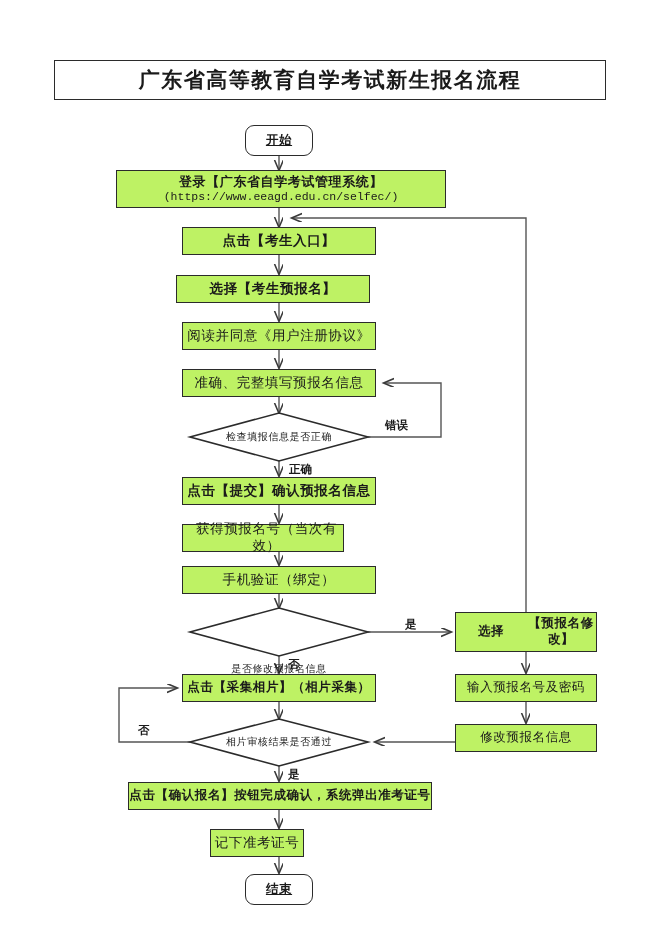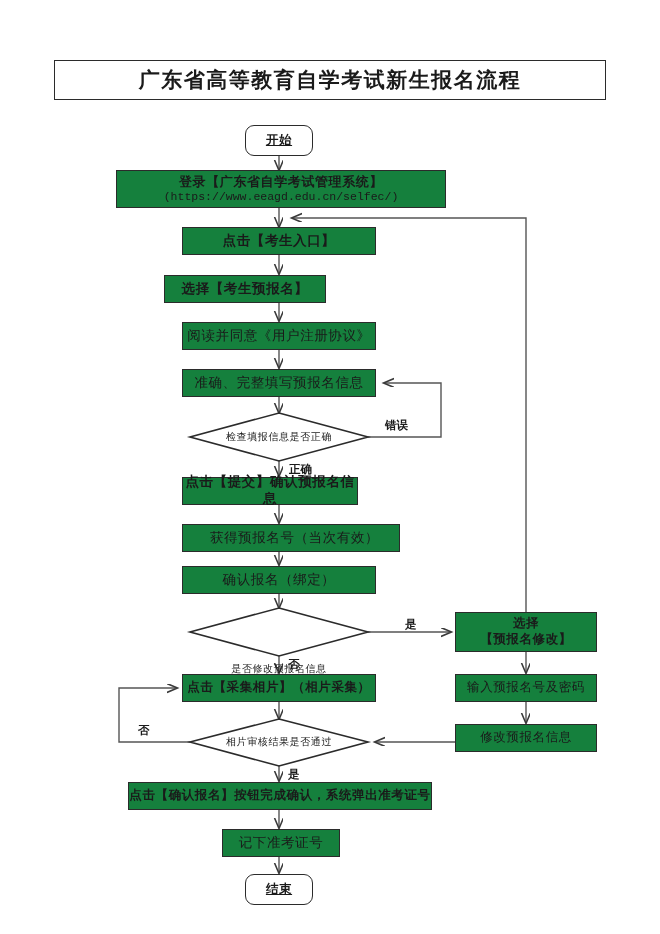--- a/index.html
+++ b/index.html
@@ -42,21 +42,21 @@
     box-sizing: border-box;
     display: flex;
     align-items: center;
     justify-content: center;
     text-align: center;
     pointer-events: auto;
     line-height: 1.25;
   }
   .node.rect {
     border: 1.6px solid #2b2b2b;
-    background: #15803d;
+    background: #bef264;
   }
   .node.terminal {
     border: 1.6px solid #2b2b2b;
     background: #ffffff;
     border-radius: 9px;
   }
   .node.wide-title {
     border: 1.6px solid #2b2b2b;
     background: #ffffff;
   }
@@ -180,53 +180,53 @@
 
     <div class="node rect" style="left:116px; top:170px; width:330px; height:38px; flex-direction:column; justify-content:center;">
       <span class="lbl" style="font-size:13px;">登录【广东省自学考试管理系统】</span>
       <span class="lbl mono">(https://www.eeagd.edu.cn/selfec/)</span>
     </div>
 
     <div class="node rect" style="left:182px; top:227px; width:194px; height:28px;">
       <span class="lbl">点击【考生入口】</span>
     </div>
 
-    <div class="node rect" style="left:164px; top:275px; width:162px; height:28px;">
+    <div class="node rect" style="left:176px; top:275px; width:194px; height:28px;">
       <span class="lbl">选择【考生预报名】</span>
     </div>
 
     <div class="node rect" style="left:182px; top:322px; width:194px; height:28px;">
       <span class="lbl normal">阅读并同意《用户注册协议》</span>
     </div>
 
     <div class="node rect" style="left:182px; top:369px; width:194px; height:28px;">
       <span class="lbl normal">准确、完整填写预报名信息</span>
     </div>
 
     <div class="diamond-label" style="left:190px; top:423px; width:178px; height:28px; font-weight:normal;">
       <span>检查填报信息是否正确</span>
     </div>
 
-    <div class="node rect" style="left:182px; top:477px; width:176px; height:28px;">
+    <div class="node rect" style="left:182px; top:477px; width:194px; height:28px;">
       <span class="lbl">点击【提交】确认预报名信息</span>
     </div>
 
-    <div class="node rect" style="left:182px; top:524px; width:218px; height:28px;padding-left:7px;">
+    <div class="node rect" style="left:182px; top:524px; width:162px; height:28px;padding-left:7px;">
       <span class="lbl normal">获得预报名号（当次有效）</span>
     </div>
 
     <div class="node rect" style="left:182px; top:566px; width:194px; height:28px;">
-      <span class="lbl normal">确认报名（绑定）</span>
+      <span class="lbl normal">手机验证（绑定）</span>
     </div>
 
     <div class="diamond-label" style="left:190px; top:618px; width:178px; height:28px; font-weight:normal;margin-top:37px;">
       <span>是否修改预报名信息</span>
     </div>
 
-    <div class="node rect" style="left:455px; top:612px; width:142px; height:40px; flex-direction:column; justify-content:center;">
+    <div class="node rect" style="left:455px; top:612px; width:142px; height:40px; flex-direction:row; justify-content:center;">
       <span class="lbl" style="font-size:12.5px;">选择</span>
       <span class="lbl" style="font-size:12.5px;">【预报名修改】</span>
     </div>
 
     <div class="node rect" style="left:455px; top:674px; width:142px; height:28px;">
       <span class="lbl normal" style="font-size:12.5px;">输入预报名号及密码</span>
     </div>
 
     <div class="node rect" style="left:455px; top:724px; width:142px; height:28px;">
       <span class="lbl normal" style="font-size:12.5px;">修改预报名信息</span>
@@ -237,21 +237,21 @@
     </div>
 
     <div class="diamond-label" style="left:190px; top:728px; width:178px; height:28px; font-weight:normal;">
       <span>相片审核结果是否通过</span>
     </div>
 
     <div class="node rect" style="left:128px; top:782px; width:304px; height:28px;">
       <span class="lbl" style="font-size:12.5px;">点击【确认报名】按钮完成确认，系统弹出准考证号</span>
     </div>
 
-    <div class="node rect" style="left:222px; top:829px; width:118px; height:28px;justify-content:flex-end;">
+    <div class="node rect" style="left:210px; top:829px; width:94px; height:28px;justify-content:flex-end;">
       <span class="lbl normal">记下准考证号</span>
     </div>
 
     <div class="node terminal" style="left:245px; top:874px; width:68px; height:31px;">
       <span class="lbl small">结束</span>
     </div>
 
     <div class="edge-label" style="left:385px; top:418px;">错误</div>
     <div class="edge-label" style="left:289px; top:462px;">正确</div>
     <div class="edge-label" style="left:405px; top:617px;">是</div>

